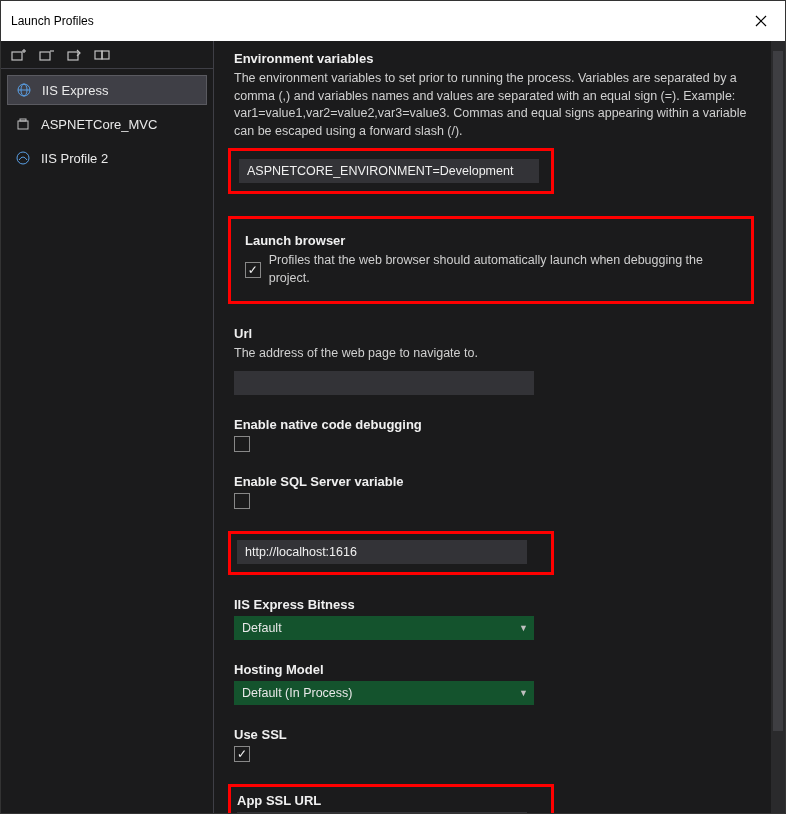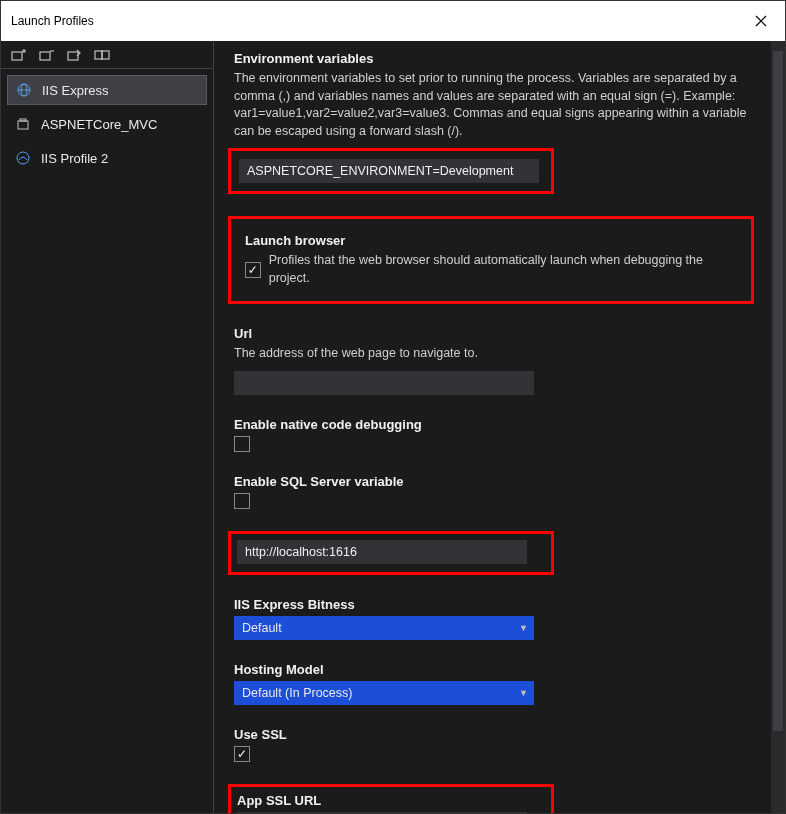--- a/index.html
+++ b/index.html
@@ -129,21 +129,21 @@
       border: none;
       color: #f0f0f0;
       padding: 0 8px;
       font-size: 12.5px;
       font-family: inherit;
     }
     .text-input.disabled { color: #808080; }
     .select-wrap {
       width: 300px;
       height: 24px;
-      background: #1d4ed8;
+      background: #14532d;
       display:flex;
       align-items:center;
       padding: 0 6px 0 8px;
       cursor:pointer;
       justify-content:space-between;
     }
     .select-wrap span { font-size: 12.5px; color:#e8e8e8; }
     .select-wrap .car { color:#c0c0c0; font-size:9px; }
     .checkbox-row {
       display:flex;

